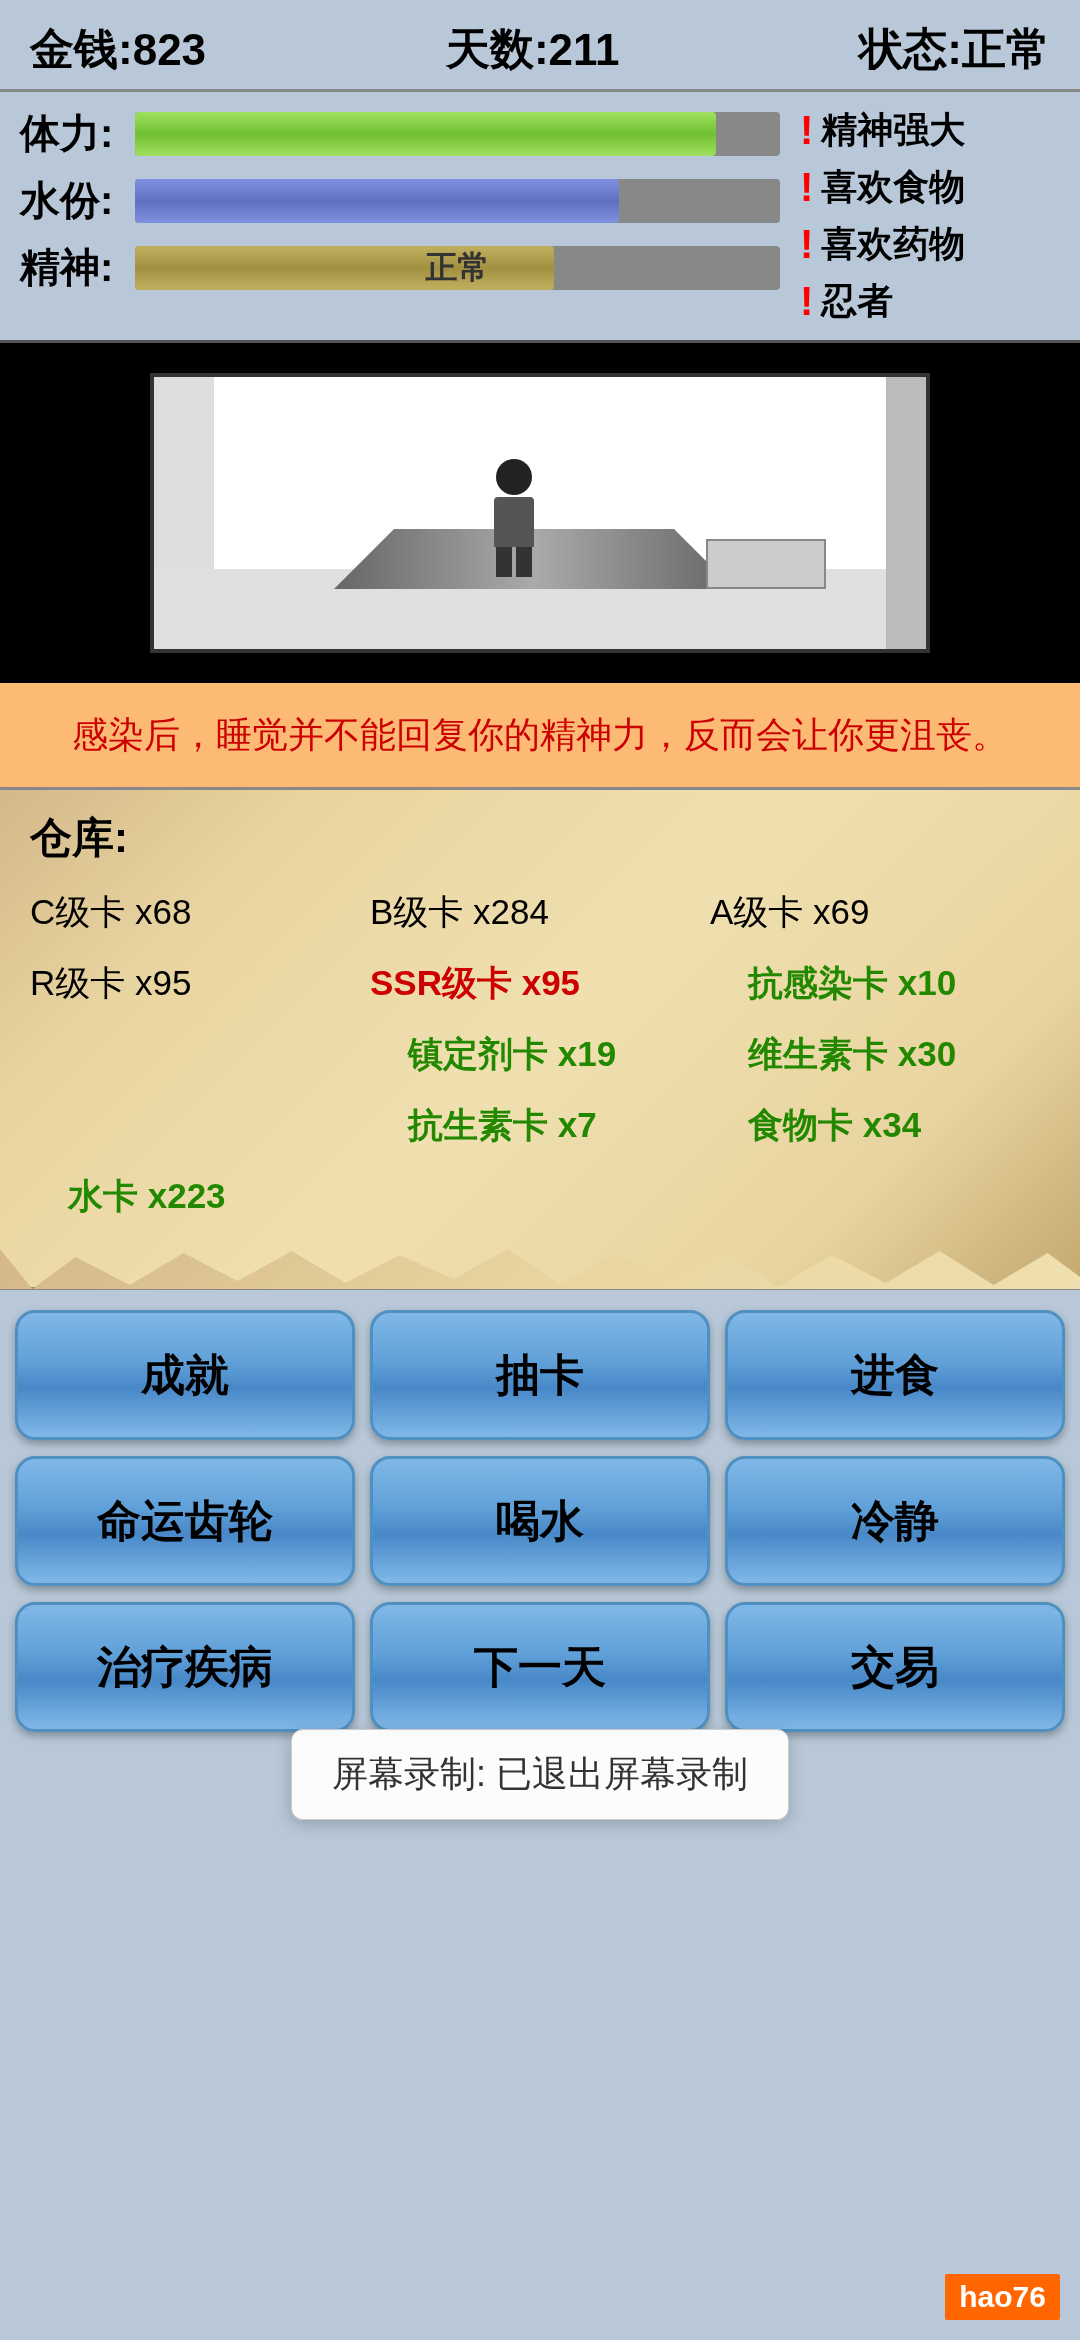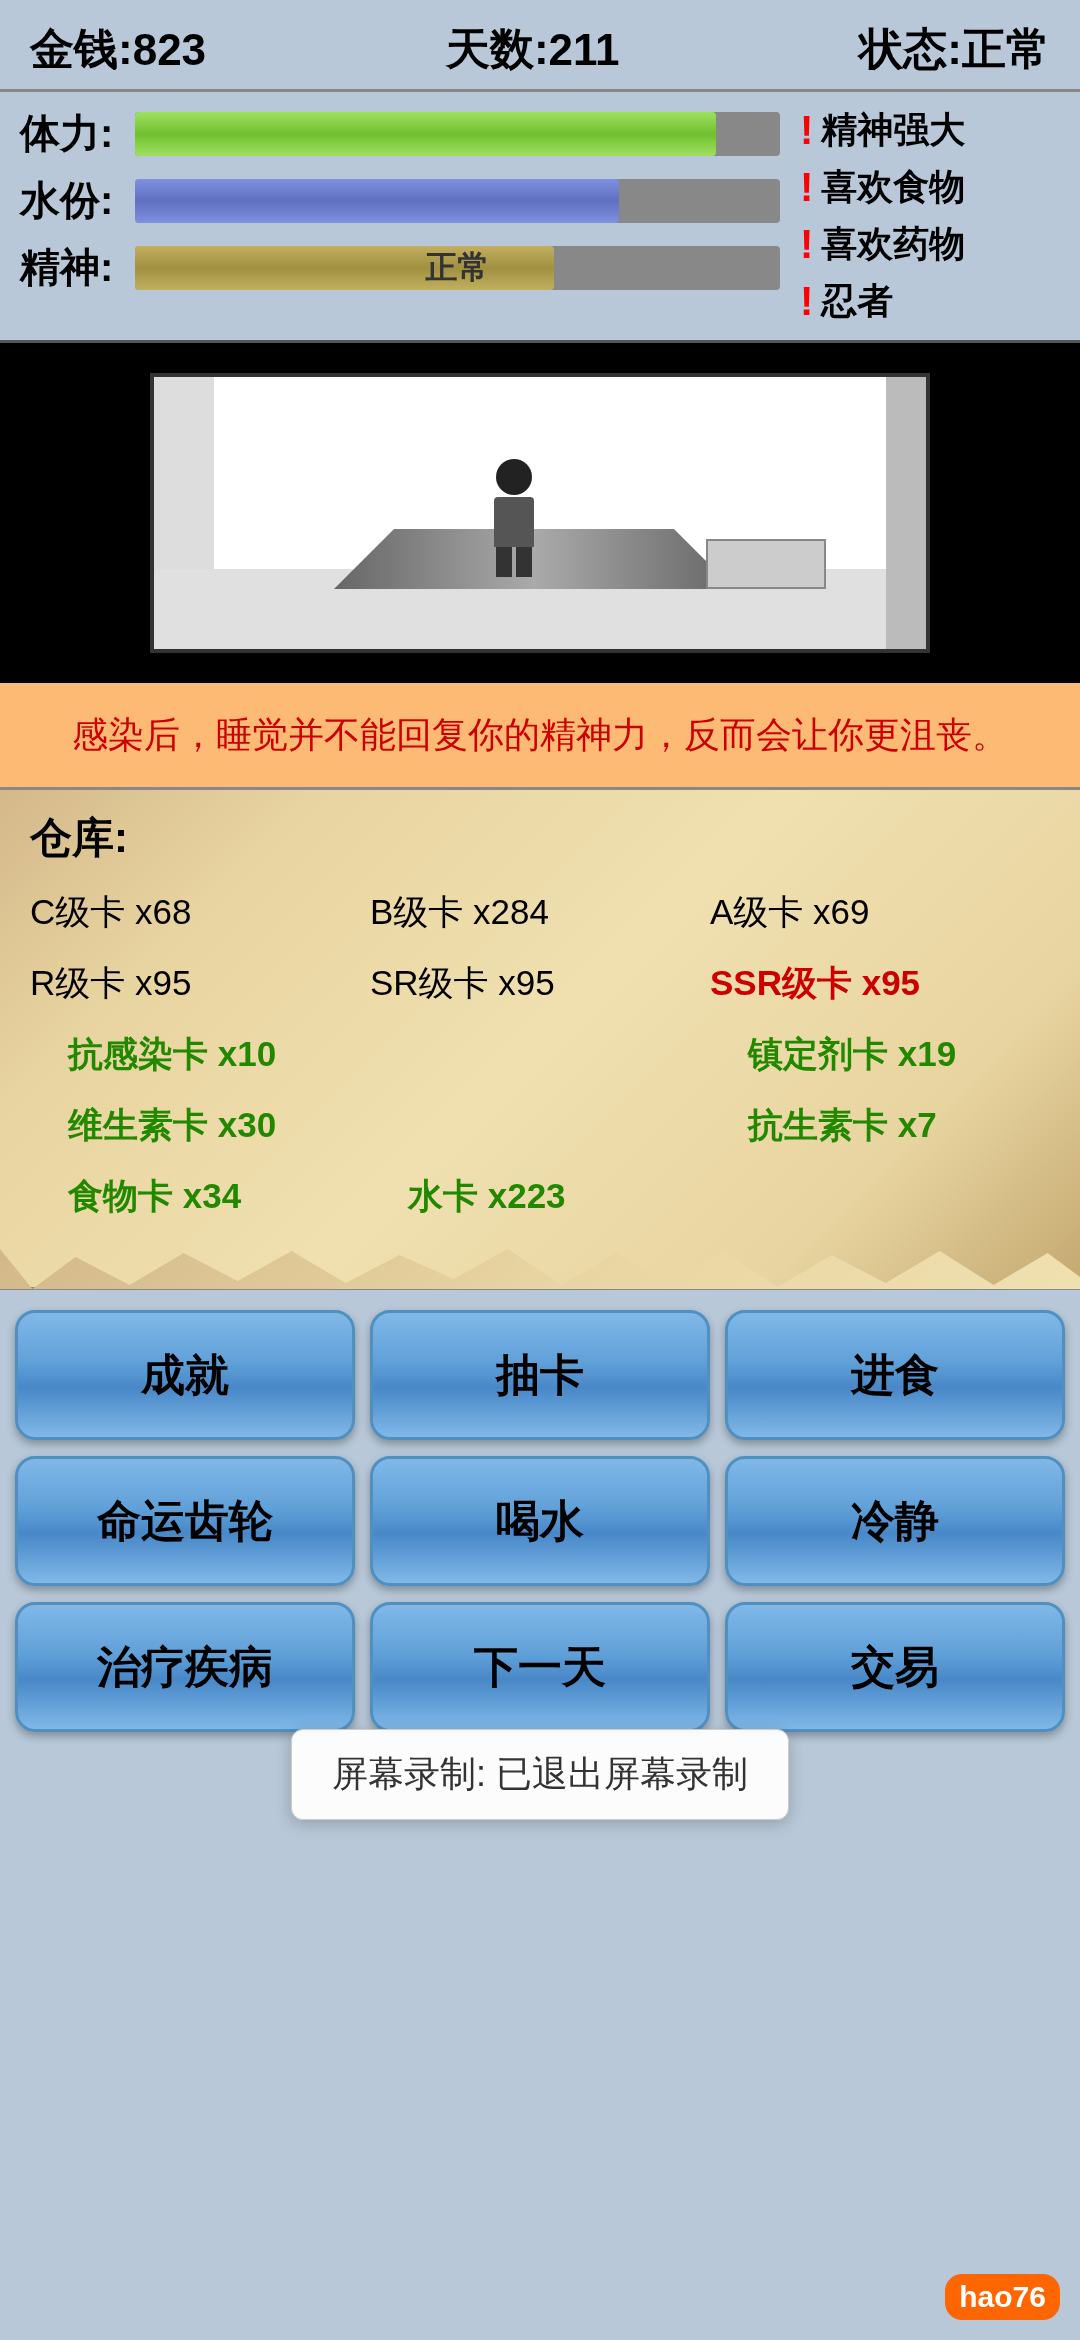--- a/index.html
+++ b/index.html
@@ -296,21 +296,21 @@
     
     .watermark {
       position: fixed;
       bottom: 20px;
       right: 20px;
       background: #ff6600;
       color: #fff;
       font-size: 30px;
       font-weight: bold;
       padding: 6px 14px;
-      border-radius: 17px;
+      border-radius: 2px;
     }
   </style>
 </head>
 <body>
 
 <div class="header">
   <div class="header-item">
     <span class="header-label">金钱:</span>
     <span class="header-value">823</span>
   </div>
@@ -392,21 +392,20 @@
 
 <div class="inventory-section">
   <div class="inventory-title">仓库:</div>
   <div class="inventory-grid">
 
     <div class="inv-item black">C级卡 x68</div>
     <div class="inv-item black">B级卡 x284</div>
     <div class="inv-item black">A级卡 x69</div>
 
     <div class="inv-item black">R级卡 x95</div>
-    <div class="inv-item black">SR级卡 x95</div>
     <div class="inv-item red">SSR级卡 x95</div>
 
     <div class="inv-item green">抗感染卡 x10</div>
     <div class="inv-item"></div>
     <div class="inv-item green">镇定剂卡 x19</div>
 
     <div class="inv-item green">维生素卡 x30</div>
     <div class="inv-item"></div>
     <div class="inv-item green">抗生素卡 x7</div>
 

